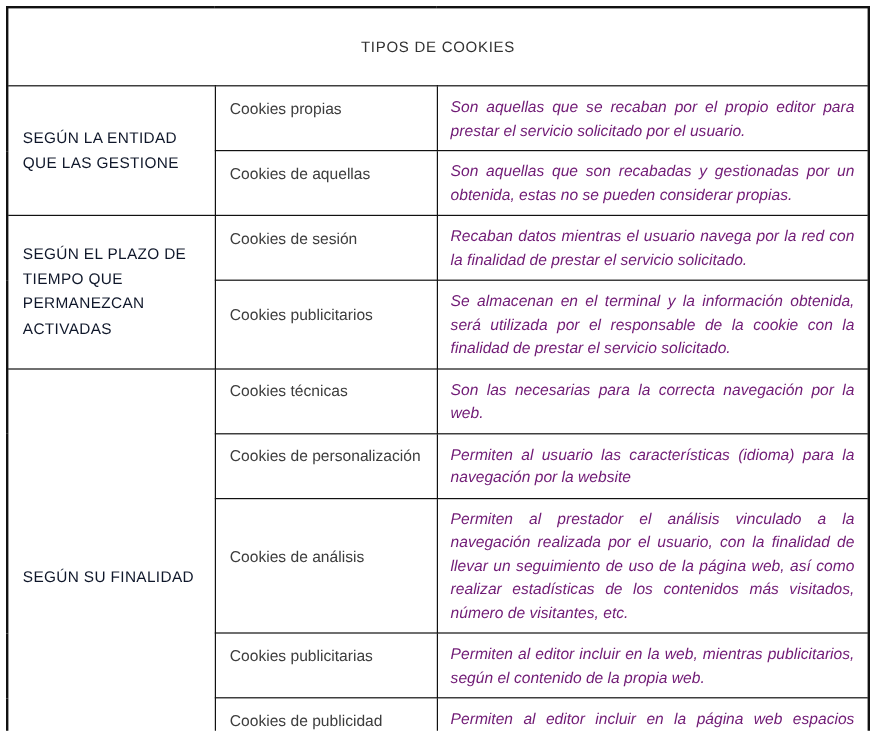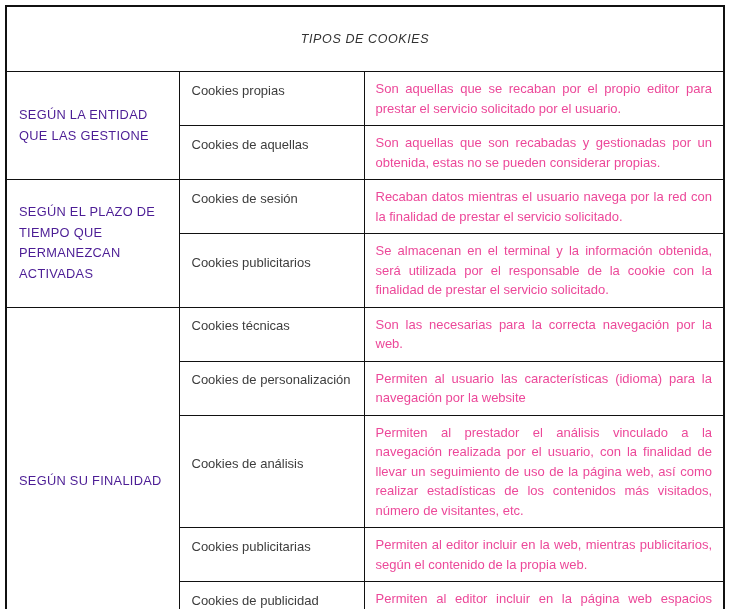--- a/index.html
+++ b/index.html
@@ -26,42 +26,42 @@
     border: 1px solid #111111;
     vertical-align: middle;
     background: #ffffff;
   }
   td.title-cell {
     height: 62px;
     text-align: center;
     font-size: 12.5px;
     letter-spacing: 0.6px;
     color: #323232;
-    font-style: italic;
   }
   td.cat-cell {
     width: 173px;
     padding: 6px 5px 6px 12px;
     font-size: 12.8px;
     letter-spacing: 0.3px;
     line-height: 1.6;
-    color: #4c1d95;
+    color: #0f172a;
   }
   td.type-cell {
     width: 185px;
     padding: 6px 10px 22px 12px;
     line-height: 1.5;
     color: #3d3d3d;
   }
   td.desc-cell {
     width: 360px;
     padding: 7px 11px;
     text-align: justify;
     line-height: 1.5;
-    color: #ec4899;
+    color: #701a75;
+    font-style: italic;
   }
   tr.r1 { height: 53px; }
   tr.r2 { height: 51px; }
   tr.r3 { height: 51px; }
   tr.r4 { height: 67px; }
   tr.r5 { height: 35px; }
   tr.r6 { height: 45px; }
   tr.r7 { height: 103px; }
   tr.r8 { height: 51px; }
   tr.r9 { height: 66px; }

